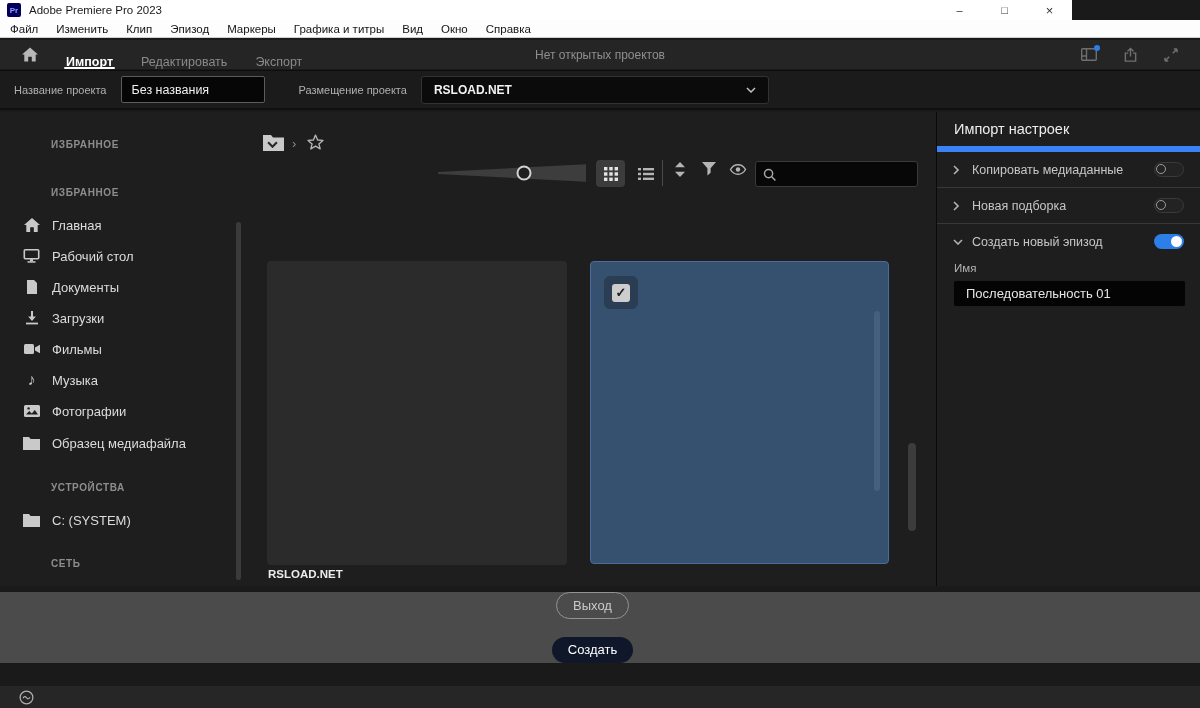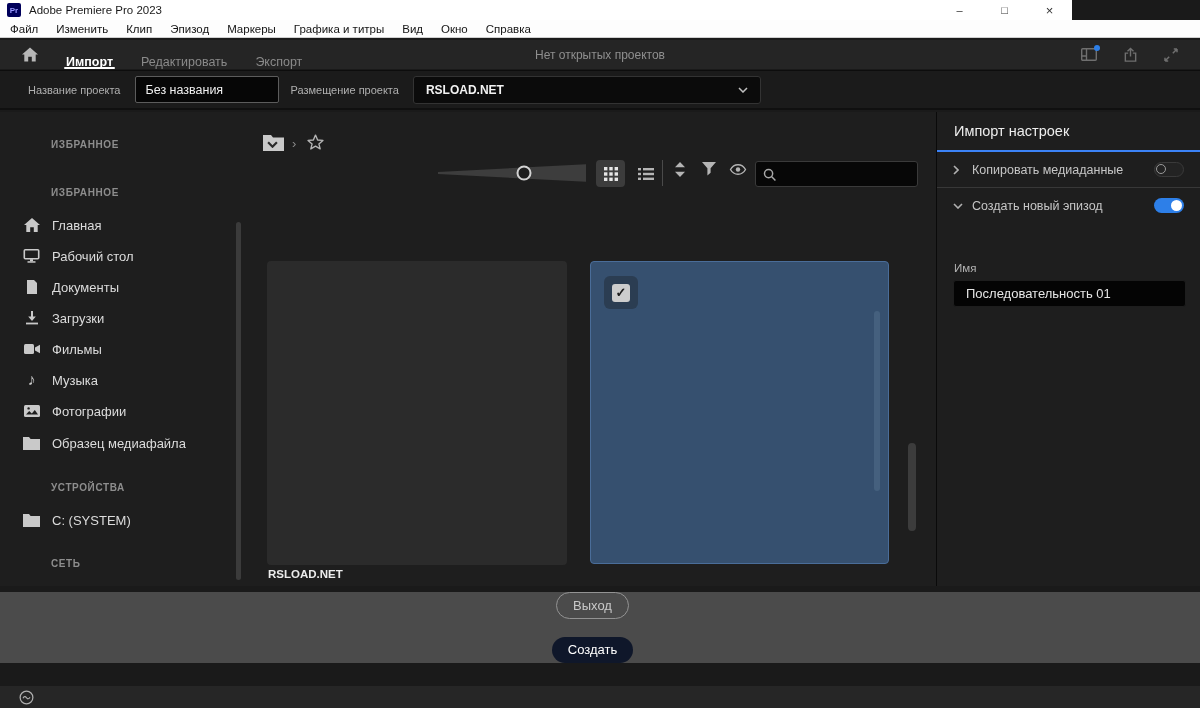--- a/index.html
+++ b/index.html
@@ -26,21 +26,21 @@
   .tab-home { margin-left:22px; color:#b8b8b8; }
   .tab { position:relative; height:100%; display:flex; align-items:flex-end; font-size:12.5px; color:#8a8a8a; margin-left:28px; }
   .tab.active { color:#ffffff; font-weight:bold; }
   .tab.active::after { content:""; position:absolute; left:-2px; right:-2px; bottom:0; height:2.5px; background:#ffffff; border-radius:1px; }
   .tab-status { position:absolute; left:50%; transform:translateX(-50%); font-size:12px; color:#8f8f8f; }
   .tab-icons { margin-left:auto; display:flex; align-items:center; gap:26px; margin-right:22px; color:#6f6f6f; }
   .tab-icon { position:relative; }
   .ws-dot { position:absolute; right:-3px; top:-3px; width:6px; height:6px; border-radius:50%; background:#2d7fe8; }
 
   
-  .project-row { position:absolute; left:0; top:70px; width:1200px; height:40px; background:#1b1b1b; border-top:1px solid #0d0d0d; border-bottom:2px solid #101010; display:flex; align-items:center;padding-left:14px; }
+  .project-row { position:absolute; left:0; top:70px; width:1200px; height:40px; background:#1b1b1b; border-top:1px solid #0d0d0d; border-bottom:2px solid #101010; display:flex; align-items:center; }
   .pr-label { font-size:11px; color:#b0b0b0; }
   .name-input { margin-left:14px; width:144px; height:27px; background:#060606; border:1px solid #5c5c5c; border-radius:2px; color:#f0f0f0; font-size:12.5px; padding:0 10px; font-family:"Liberation Sans", sans-serif; outline:none; }
   .loc-select { margin-left:14px; width:348px; height:28px; background:#0b0b0b; border:1px solid #333; border-radius:3px; display:flex; align-items:center; padding:0 12px; color:#f2f2f2; font-size:12px; font-weight:bold; }
   .loc-select .chev { margin-left:auto; color:#c0c0c0; }
 
   
   .main { position:absolute; left:0; top:112px; width:1200px; height:474px; background:#1e1e1e; }
 
   
   .sidebar { position:absolute; left:0; top:0; width:250px; height:474px; }
@@ -71,21 +71,21 @@
   .tile1 { position:absolute; left:17px; top:149px; width:300px; height:304px; background:#2b2b2b; border-radius:4px; }
   .tile2 { position:absolute; left:340px; top:149px; width:299px; height:303px; background:#36506f; border:1px solid #4a6d99; border-radius:4px; }
   .tile2-strip { position:absolute; right:8px; top:49px; width:6px; height:180px; background:#45607e; border-radius:3px; }
   .check-wrap { position:absolute; left:13px; top:14px; width:34px; height:33px; background:#2b3d52; border-radius:6px; display:flex; align-items:center; justify-content:center; }
   .checkbox { width:18px; height:18px; background:#cdcdcd; border-radius:3px; display:flex; align-items:center; justify-content:center; color:#1c1c1c; font-size:13px; font-weight:bold; }
   .tile-label { position:absolute; left:18px; top:456px; font-size:11.5px; font-weight:bold; color:#ececec; }
   .content-scroll { position:absolute; left:658px; top:331px; width:8px; height:88px; background:#3c3c3c; border-radius:4px; }
 
   
   .rpanel { position:absolute; left:936px; top:0; width:264px; height:474px; border-left:1px solid #0a0a0a; }
-  .rp-header { height:40px; display:flex; align-items:center; padding-left:17px; font-size:14.5px; color:#ededed; border-bottom:2px solid #3b82f6; }
+  .rp-header { height:40px; display:flex; align-items:center; padding-left:17px; font-size:14.5px; color:#ededed; border-bottom:6px solid #3b82f6; }
   .rp-row { height:36px; display:flex; align-items:center; padding:0 16px; border-bottom:1px solid #383838; }
   .rp-row.last { border-bottom:none; height:35px; }
   .rp-row .chev { color:#b0b0b0; width:10px; }
   .rp-row .lbl { margin-left:9px; font-size:12.5px; color:#c6c6c6; }
   .toggle { margin-left:auto; width:30px; height:15px; border-radius:8px; position:relative; }
   .toggle.off { background:#232323; border:1px solid #3a3a3a; }
   .toggle.off .knob { position:absolute; left:1px; top:1px; width:10px; height:10px; border:1.5px solid #9a9a9a; border-radius:50%; }
   .toggle.on { background:#2d7fe8; }
   .toggle.on .knob { position:absolute; right:2px; top:2px; width:11px; height:11px; background:#ffffff; border-radius:50%; }
   .rp-name-label { position:absolute; left:17px; top:150px; font-size:11.5px; color:#b3b3b3; }
@@ -160,21 +160,21 @@
       <svg width="14" height="14" viewBox="0 0 14 14">
           <path d="M8.8 5.2L13 1M13 1H9.8M13 1v3.2M5.2 8.8L1 13M1 13h3.2M1 13V9.8" stroke="currentColor" stroke-width="1.5" fill="none"></path>
         </svg>
     </span>
   </div>
 </div>
 
 <div class="project-row">
   <span class="pr-label" style="margin-left:14px;">Название проекта</span>
   <input class="name-input" type="text" value="Без названия" style="">
-  <span class="pr-label" style="margin-left:12px;">Размещение проекта</span>
+  <span class="pr-label" style="margin-left:34px;">Размещение проекта</span>
   <div class="loc-select">
     <span>RSLOAD.NET</span>
     <span class="chev">
       <svg width="10" height="6" viewBox="0 0 10 6">
           <path d="M1 1l4 4 4-4" fill="none" stroke="currentColor" stroke-width="1.5"></path>
         </svg>
     </span>
   </div>
 </div>
 
@@ -364,20 +364,31 @@
           <svg width="6" height="10" viewBox="0 0 6 10">
             <path d="M1 1l4 4-4 4" fill="none" stroke="currentColor" stroke-width="1.6"></path>
           </svg>
         </span>
       <span class="lbl">Копировать медиаданные</span>
       <span class="toggle off">
           <span class="knob"></span>
         </span>
     </div>
 
+    <div class="rp-row">
+      <span class="chev">
+          <svg width="6" height="10" viewBox="0 0 6 10">
+            <path d="M1 1l4 4-4 4" fill="none" stroke="currentColor" stroke-width="1.6"></path>
+          </svg>
+        </span>
+      <span class="lbl">Новая подборка</span>
+      <span class="toggle off">
+          <span class="knob"></span>
+        </span>
+    </div>
 
     <div class="rp-row last">
       <span class="chev">
           <svg width="10" height="6" viewBox="0 0 10 6">
             <path d="M1 1l4 4 4-4" fill="none" stroke="currentColor" stroke-width="1.6"></path>
           </svg>
         </span>
       <span class="lbl">Создать новый эпизод</span>
       <span class="toggle on">
           <span class="knob"></span>

